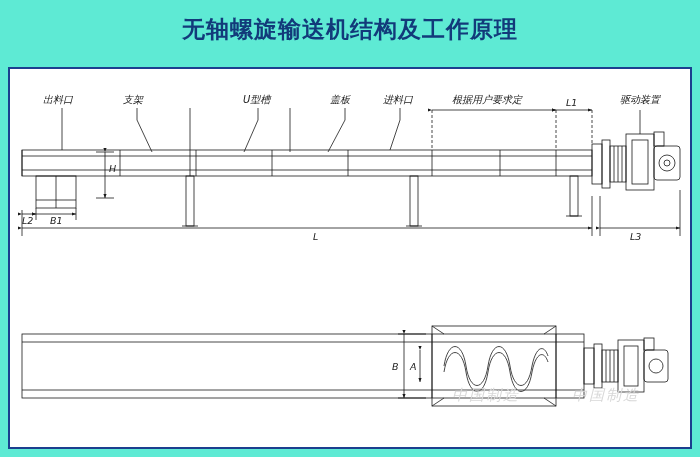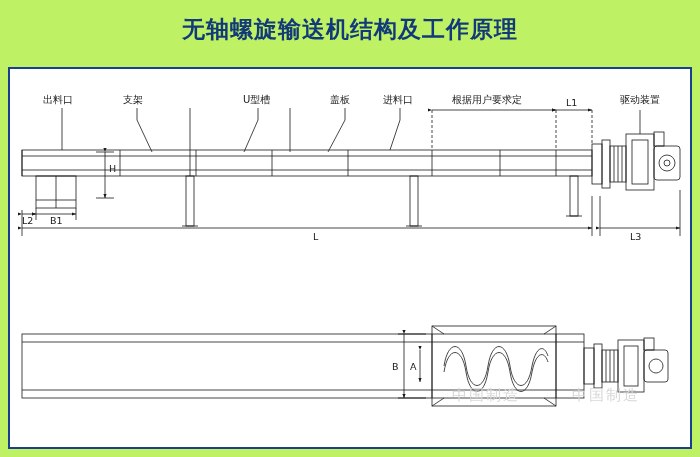--- a/index.html
+++ b/index.html
@@ -11,21 +11,21 @@
     height: 457px;
     background: #ffffff;
     font-family: "DejaVu Sans", "Liberation Sans", sans-serif;
     overflow: hidden;
     position: relative;
   }
   #page {
     position: relative;
     width: 700px;
     height: 457px;
-    background: #bef264;
+    background: #5eead4;
   }
   #title {
     position: absolute;
     top: 14px;
     left: 0;
     width: 700px;
     text-align: center;
     font-size: 23px;
     font-weight: bold;
     color: #123a7a;
@@ -42,20 +42,21 @@
     box-sizing: border-box;
     background: #ffffff;
   }
   #canvas-wrap {
     position: absolute;
     left: 0;
     top: 0;
     width: 700px;
     height: 457px;
     pointer-events: none;
+    font-style: italic;
   }
   svg { display: block; }
   .lbl {
     font-size: 10px;
     fill: #1a1a1a;
     font-family: "DejaVu Sans", "Liberation Sans", sans-serif;
   }
   .dim {
     font-size: 9.5px;
     fill: #1a1a1a;

